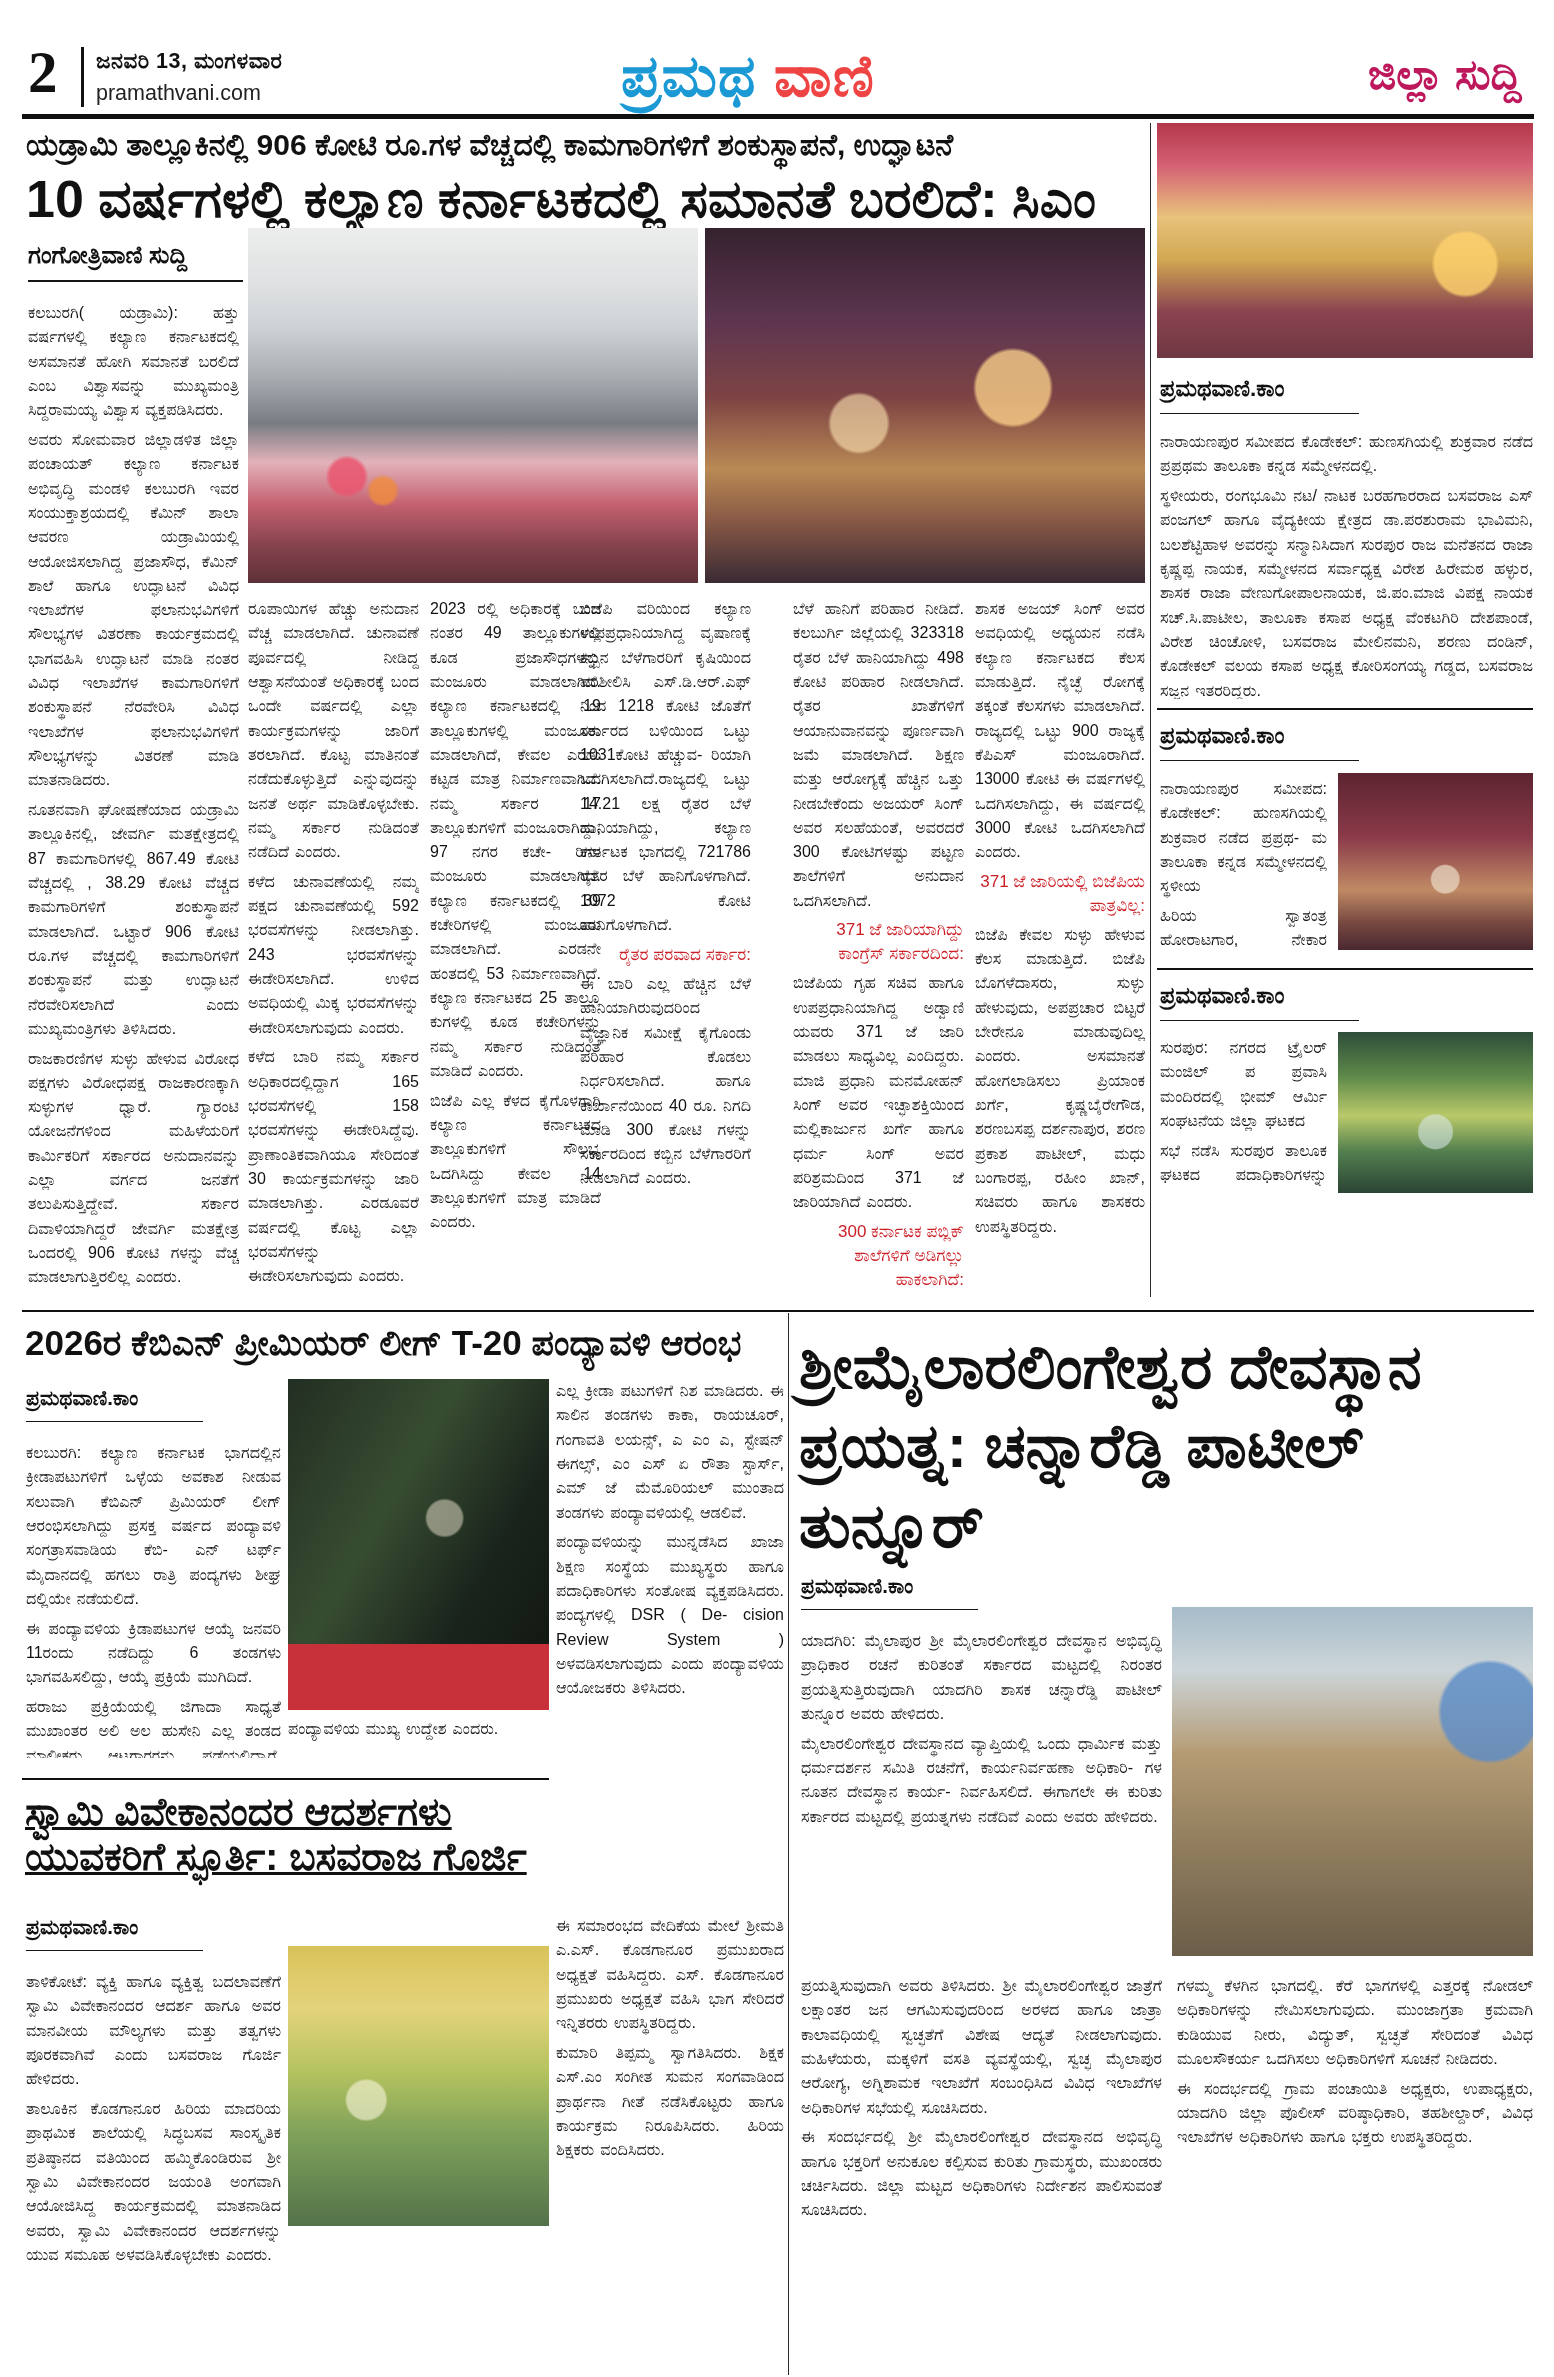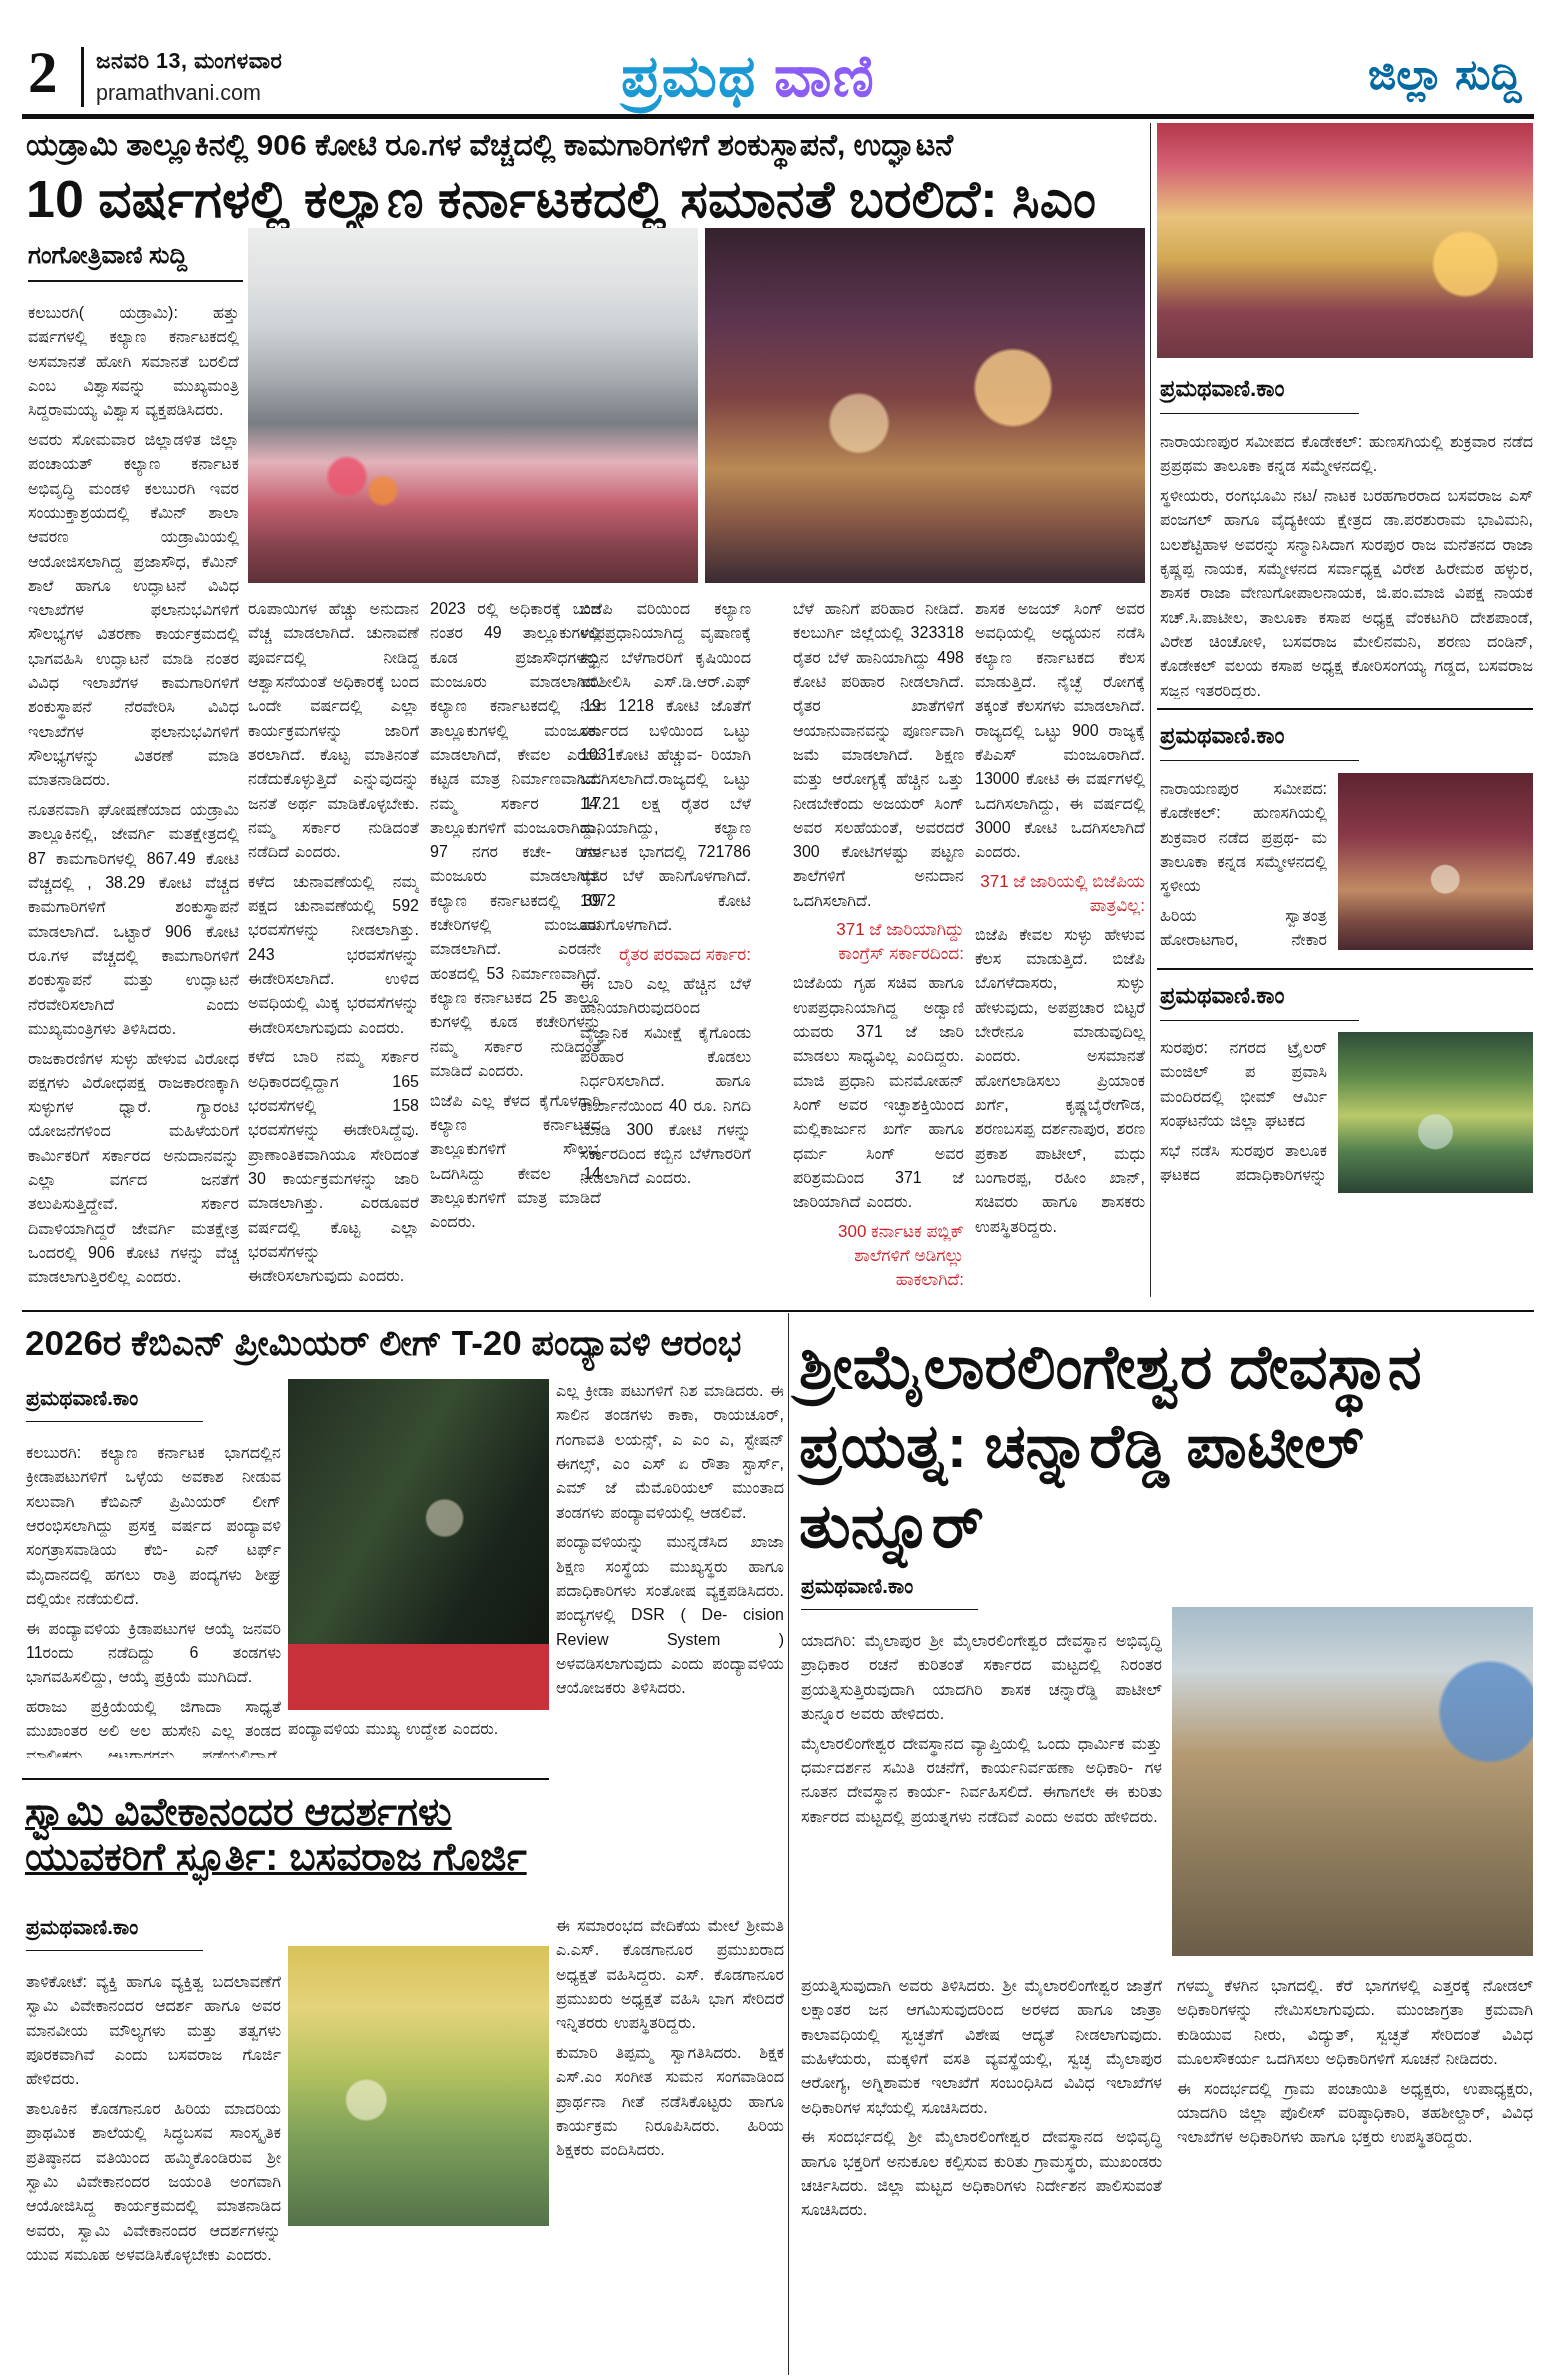--- a/index.html
+++ b/index.html
@@ -7,22 +7,22 @@
         font-family:"Liberation Sans","DejaVu Sans",sans-serif;color:#111;overflow:hidden;}
   .abs{position:absolute;}
   .rule-h{position:absolute;background:#101010;}
   .rule-v{position:absolute;background:#2a2a2a;}
   
   .pagenum{font-family:"Liberation Serif","DejaVu Serif",serif;font-size:59px;font-weight:bold;line-height:1;}
   .hdr-small{font-size:21.5px;font-weight:bold;letter-spacing:0.5px;}
   .hdr-site{font-size:21.5px;font-weight:normal;color:#222;}
   .masthead{font-size:58px;font-weight:bold;letter-spacing:1.1px;white-space:nowrap;}
   .mast-blue{color:#1b99d5;}
-  .mast-red{color:#8b5cf6;}
-  .section-label{font-size:42px;font-weight:bold;color:#0369a1;white-space:nowrap;}
+  .mast-red{color:#ef4444;}
+  .section-label{font-size:42px;font-weight:bold;color:#be185d;white-space:nowrap;}
   
   .kicker{font-size:30px;font-weight:800;line-height:1.15;letter-spacing:0px;}
   .headline-xl{font-size:52px;font-weight:800;line-height:1.12;letter-spacing:0px;}
   .headline-l{font-size:35px;font-weight:800;line-height:1.15;}
   .headline-m{font-size:61px;font-weight:800;line-height:1.3;}
   
   .byline{font-size:22.6px;font-weight:bold;padding-bottom:10.8px;border-bottom:2.2px solid #151515;}
   .byline.narrow{border-bottom-width:1.6px;}
   
   .colbox{overflow:hidden;}

